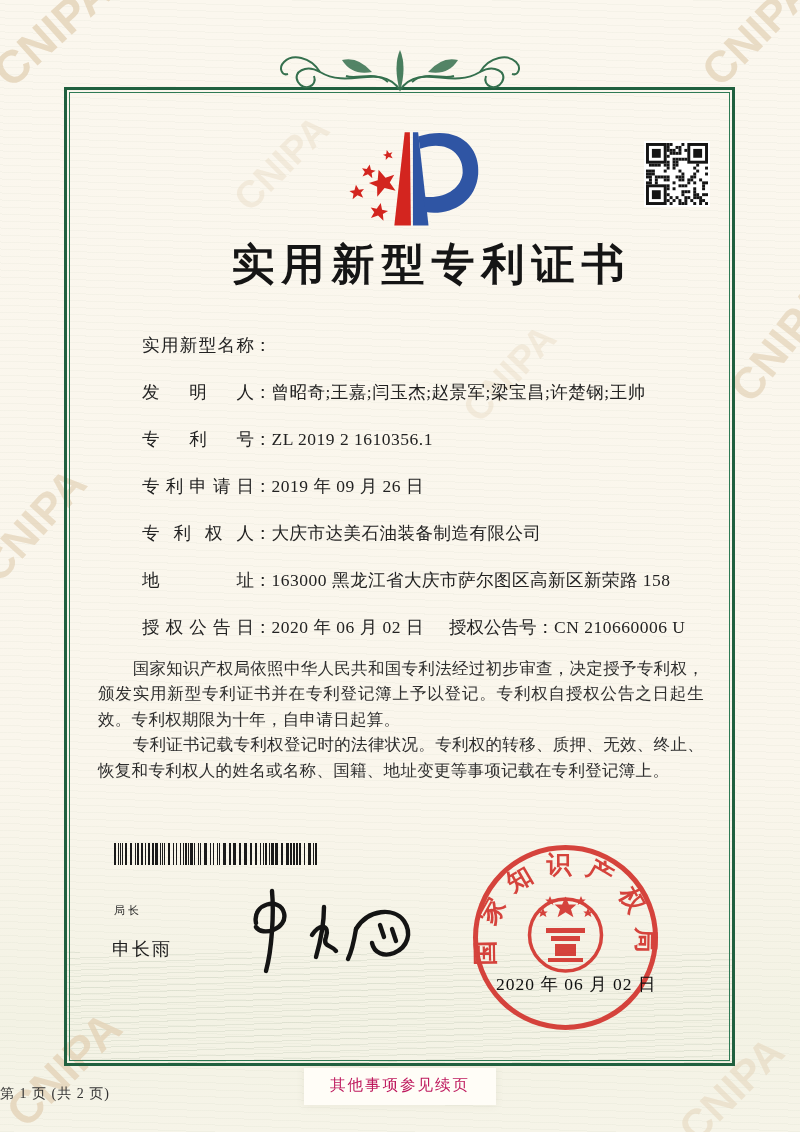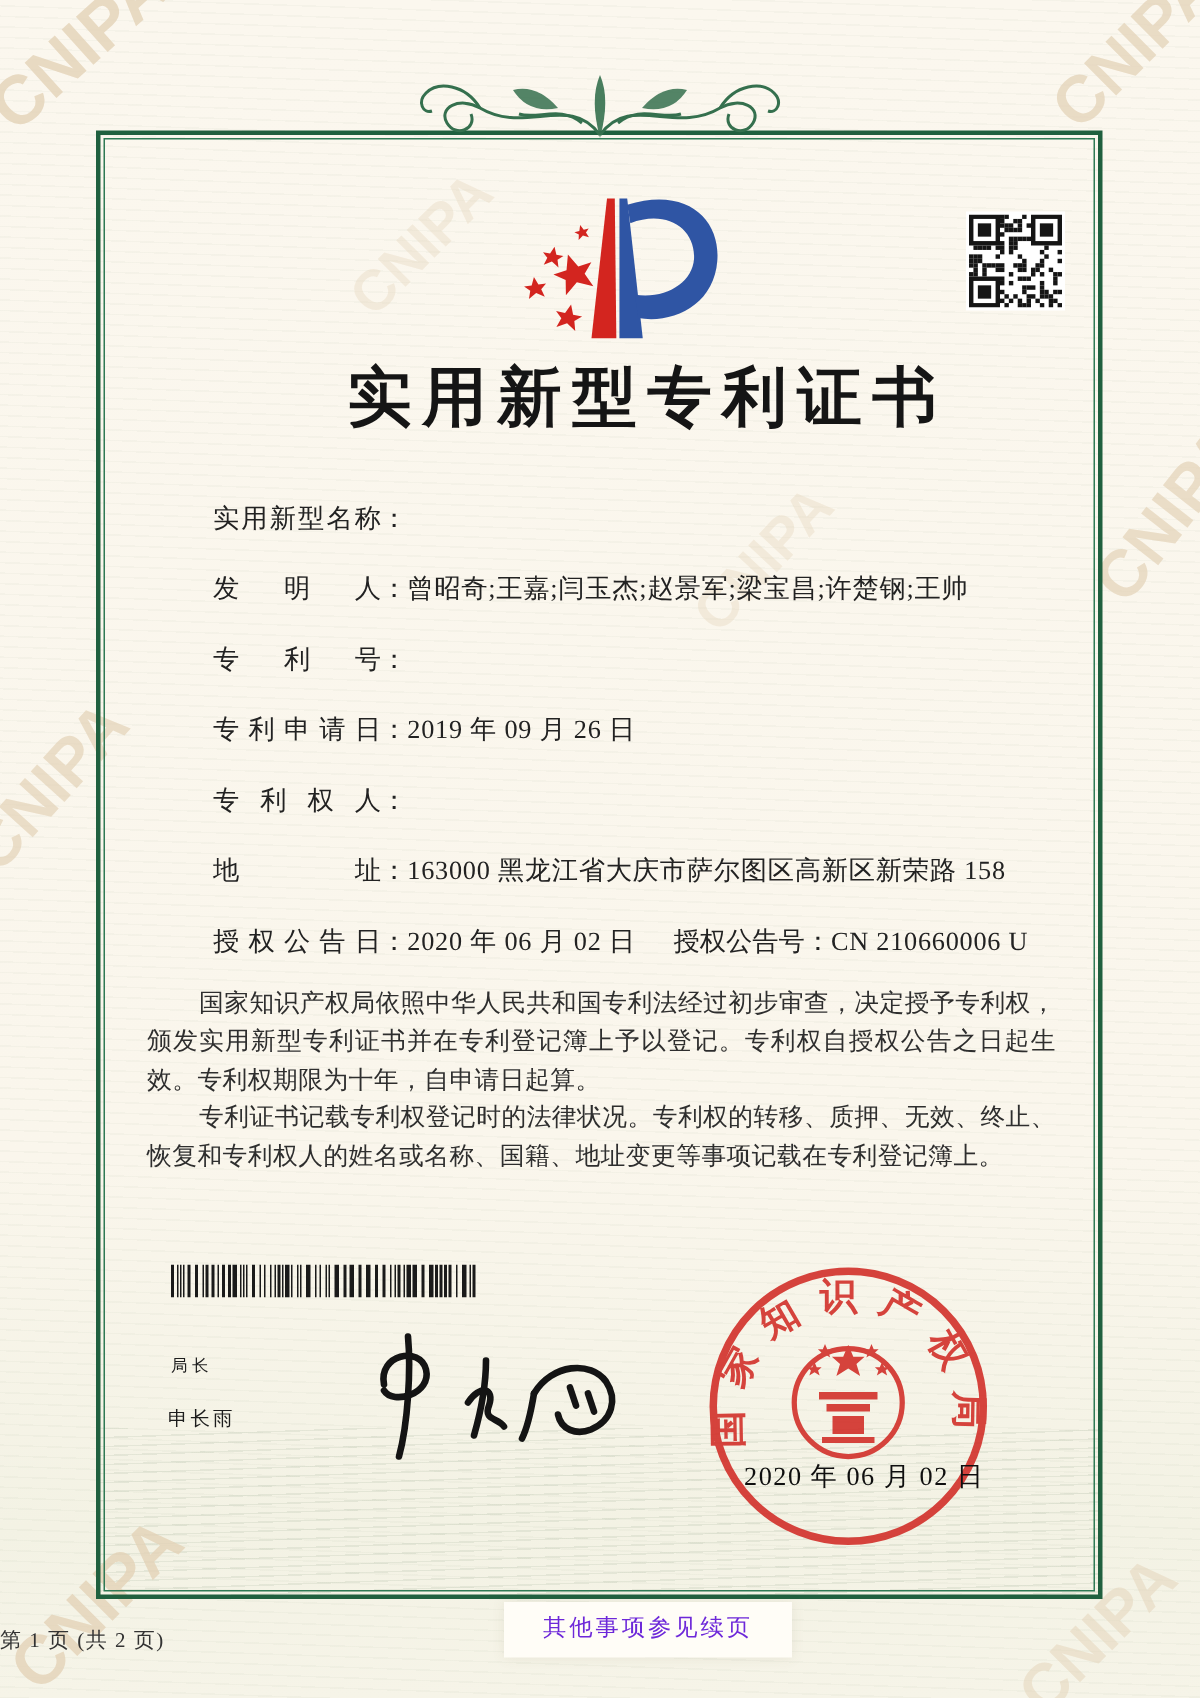--- a/index.html
+++ b/index.html
@@ -29,31 +29,31 @@
   .fcolon{flex:none;}
   .fvalue{letter-spacing:.5px;}
   .fpair{display:flex;}
   .fpair.first{width:307px; flex:none;}
   .body-text{position:absolute; left:98px; top:656px; width:606px; z-index:4;}
   .body-text p{margin:0; font-size:16.5px; line-height:25.4px; text-indent:2.1em;
     color:#2e2e2e; letter-spacing:.3px; text-align:justify;}
   .barcode{position:absolute; left:114px; top:843px; z-index:4;}
   .signer-title{position:absolute; left:114px; top:903px; z-index:5; font-size:11px; letter-spacing:3px;
     font-family:Liberation Serif, serif; color:#1d1d1d;}
-  .signer-name{position:absolute; left:112px; top:937px; z-index:5; font-size:13px; letter-spacing:2px;
+  .signer-name{position:absolute; left:112px; top:937px; z-index:5; font-size:18px; letter-spacing:2px;
     font-family:Liberation Serif, serif; color:#1d1d1d;}
   .sig{position:absolute; left:228px; top:885px; z-index:5;}
   .seal{position:absolute; left:468px; top:840px; z-index:4; opacity:.9;}
   .seal-date{position:absolute; left:496px; top:972px; z-index:6; font-size:17.5px;
     letter-spacing:1px; color:#0f0f0f;}
   .page-info{position:absolute; left:0; top:1085px; width:100%; text-align:left; z-index:4;
     font-size:14px; letter-spacing:1px; color:#333;}
   .note{position:absolute; left:50%; transform:translateX(-50%); top:1068px; z-index:4;
-    background:#fffdf7; padding:7px 26px 9px; font-size:15.5px; letter-spacing:2px; color:#6d28d9;
-    box-shadow:0 0 8px rgba(120,110,80,.10);margin-left:32px;}
+    background:#fffdf7; padding:7px 26px 9px; font-size:15.5px; letter-spacing:2px; color:#be185d;
+    box-shadow:0 0 8px rgba(120,110,80,.10);}
 </style>
 </head>
 <body>
 
 <div class="page">
 
   <div class="waves"></div>
 
   <span class="wm" style="left:-18px; top:4px; font-size:46px; opacity:.8;  transform:rotate(-42deg);">CNIPA</span>
   <span class="wm" style="left:690px; top:6px;  font-size:44px; opacity:.75;">CNIPA</span>
@@ -238,29 +238,31 @@
         <span class="fcolon">：</span>
     </div>
     <div class="frow">
       <span class="flabel">发明人</span>
         <span class="fcolon">：</span>
       <span class="fvalue">曾昭奇;王嘉;闫玉杰;赵景军;梁宝昌;许楚钢;王帅</span>
     </div>
     <div class="frow">
       <span class="flabel">专利号</span>
         <span class="fcolon">：</span>
+      <span class="fvalue">ZL 2019 2 1610356.1</span>
     </div>
     <div class="frow">
       <span class="flabel">专利申请日</span>
         <span class="fcolon">：</span>
       <span class="fvalue">2019 年 09 月 26 日</span>
     </div>
     <div class="frow">
       <span class="flabel">专利权人</span>
         <span class="fcolon">：</span>
+      <span class="fvalue">大庆市达美石油装备制造有限公司</span>
     </div>
     <div class="frow">
       <span class="flabel">地址</span>
         <span class="fcolon">：</span>
       <span class="fvalue">163000 黑龙江省大庆市萨尔图区高新区新荣路 158</span>
     </div>
     <div class="frow">
       <span class="fpair first">
         <span class="flabel">授权公告日</span>
           <span class="fcolon">：</span>

